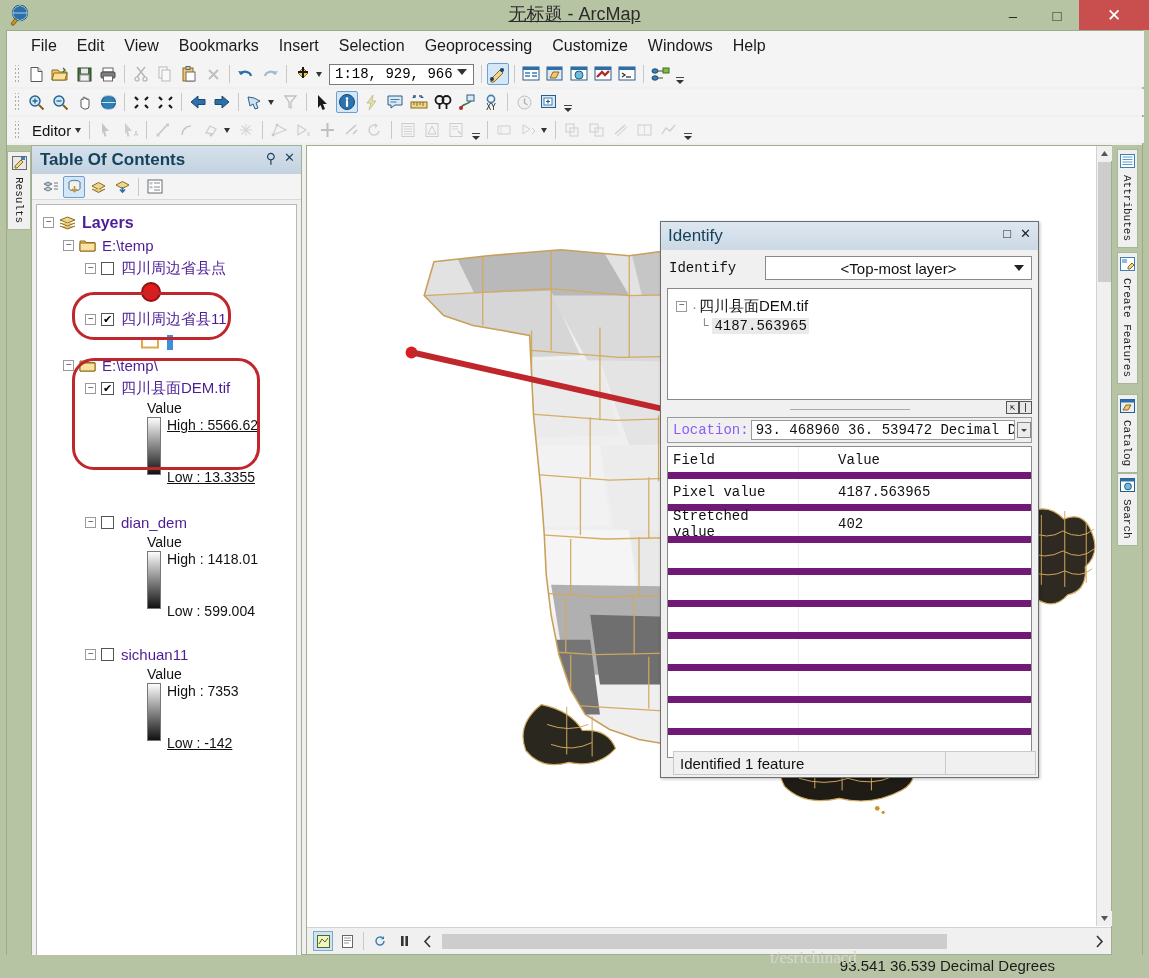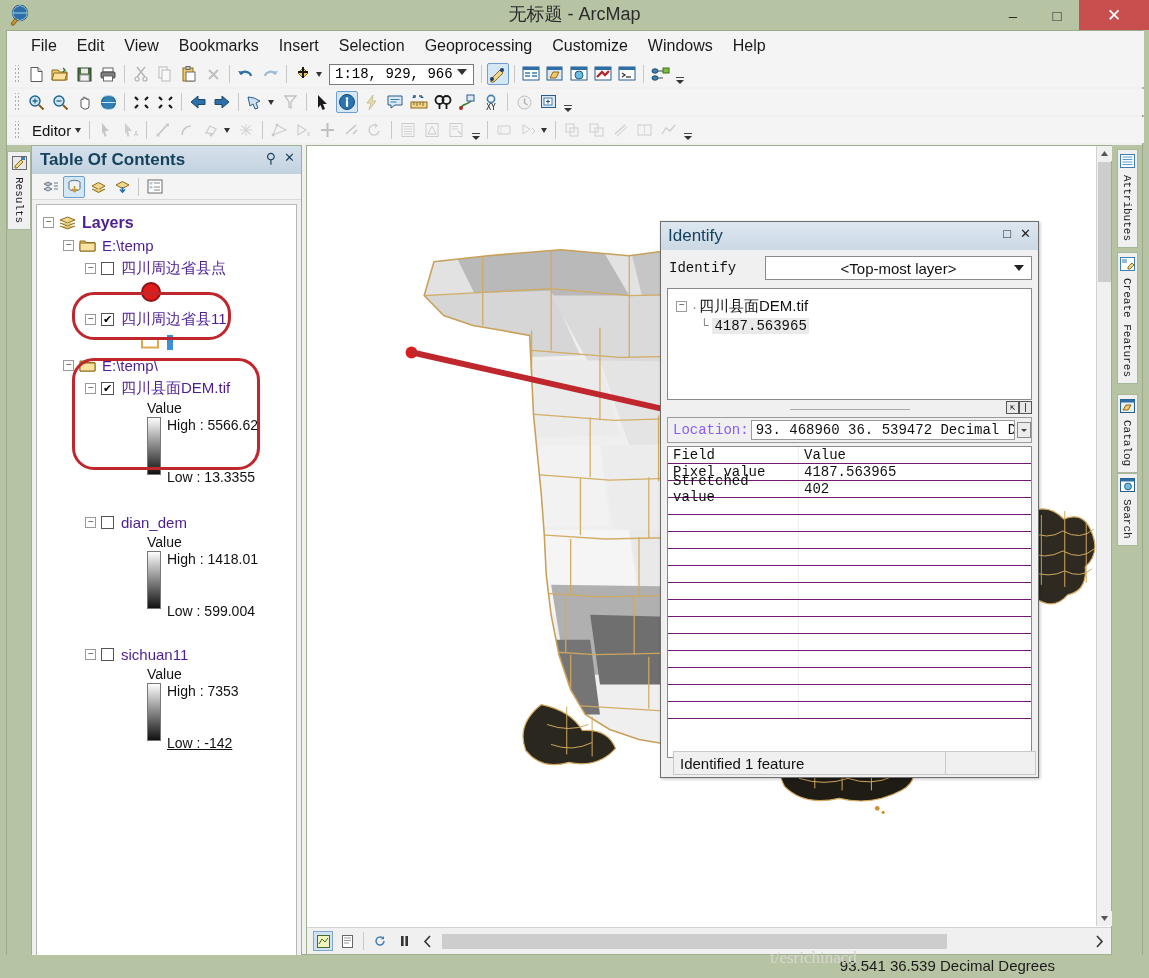--- a/index.html
+++ b/index.html
@@ -21,20 +21,21 @@
     position: absolute; left: 0; top: 0; width: 1149px; height: 30px;
     background: #b7c4a4;
   }
   .app-icon {
     position: absolute; left: 10px; top: 4px; width: 22px; height: 22px;
   }
   .title-text {
     position: absolute; left: 0; top: 2px; width: 1149px;
     text-align: center; font-size: 18px; color: #2b2b2b;
     font-family: "Liberation Sans", sans-serif;
+    text-decoration: underline;
   }
   .winbtns { position: absolute; right: 0; top: 0; height: 30px; display: flex; }
   .winbtn {
     width: 44px; height: 30px; display: flex; align-items: center; justify-content: center;
     font-size: 15px; color: #2b2b2b; cursor: default;
   }
   .winbtn.close { background: #c94f4f; color: #fff; width: 70px; font-size: 17px; }
 
   
   .mainwin {
@@ -232,21 +233,21 @@
     flex: 1; margin-left: 2px; height: 20px; background: #fff; border: 1px solid #9b9b9b;
     font-family: "Liberation Mono", monospace; font-size: 14px; color: #111;
     display: flex; align-items: center; padding-left: 4px; overflow: hidden; white-space: nowrap;
   }
   .idf-loc .spin { width: 14px; height: 16px; border: 1px solid #8a8a8a; background: #ececec; margin-left: 2px;
     display: flex; align-items: center; justify-content: center; }
   .idf-table {
     margin: 3px 6px 0 6px; height: 312px; background: #fff; border: 1px solid #8a8a8a; position: relative;
     overflow: hidden;
   }
-  .idf-trow { display: flex; height: 17px; border-bottom: 1px solid #701a75; }
+  .idf-trow { display: flex; height: 32px; border-bottom: 7px solid #701a75; gap: 34px; }
   .idf-c1 { width: 131px; border-right: 1px solid #ededed; font-family: "Liberation Mono", monospace;
             font-size: 14px; color: #111; padding-left: 5px; display: flex; align-items: center; }
   .idf-c2 { flex: 1; font-family: "Liberation Mono", monospace; font-size: 14px; color: #111;
             padding-left: 5px; display: flex; align-items: center; }
   .idf-status {
     position: absolute; left: 12px; right: 2px; bottom: 2px; height: 24px; background: #f0f0f0;
     border: 1px solid #c9c9c9; display: flex; align-items: center;
   }
   .idf-status .txt { flex: 1; font-size: 15px; color: #111; padding-left: 6px; }
   .idf-status .pane2 { width: 90px; border-left: 1px solid #c9c9c9; height: 100%; }
@@ -882,21 +883,21 @@
             <span class="lyr-name">E:\temp\</span>
           </div>
 
           <div class="trow" style="padding-left:48px;">
             <span class="expander">−</span>
             <span class="cbox">✔</span>
             <span class="lyr-name">四川县面DEM.tif</span>
           </div>
           <div style="padding-left:110px;">
             <div class="legend-val">Value</div>
-            <div style="display:flex;align-items:center;margin-top:1px;">
+            <div style="display:flex;align-items:center;margin-top:1px;text-decoration:underline;">
               <div class="ramp"></div>
               <div style="margin-left:6px;display:flex;flex-direction:column;height:58px;justify-content:space-between;">
                 <span class="legend-val">High : 5566.62</span>
                 <span class="legend-val" style="transform:translateY(10px);">Low : 13.3355</span>
               </div>
             </div>
           </div>
 
           <div class="trow" style="padding-left:48px;margin-top:36px;">
             <span class="expander">−</span>

